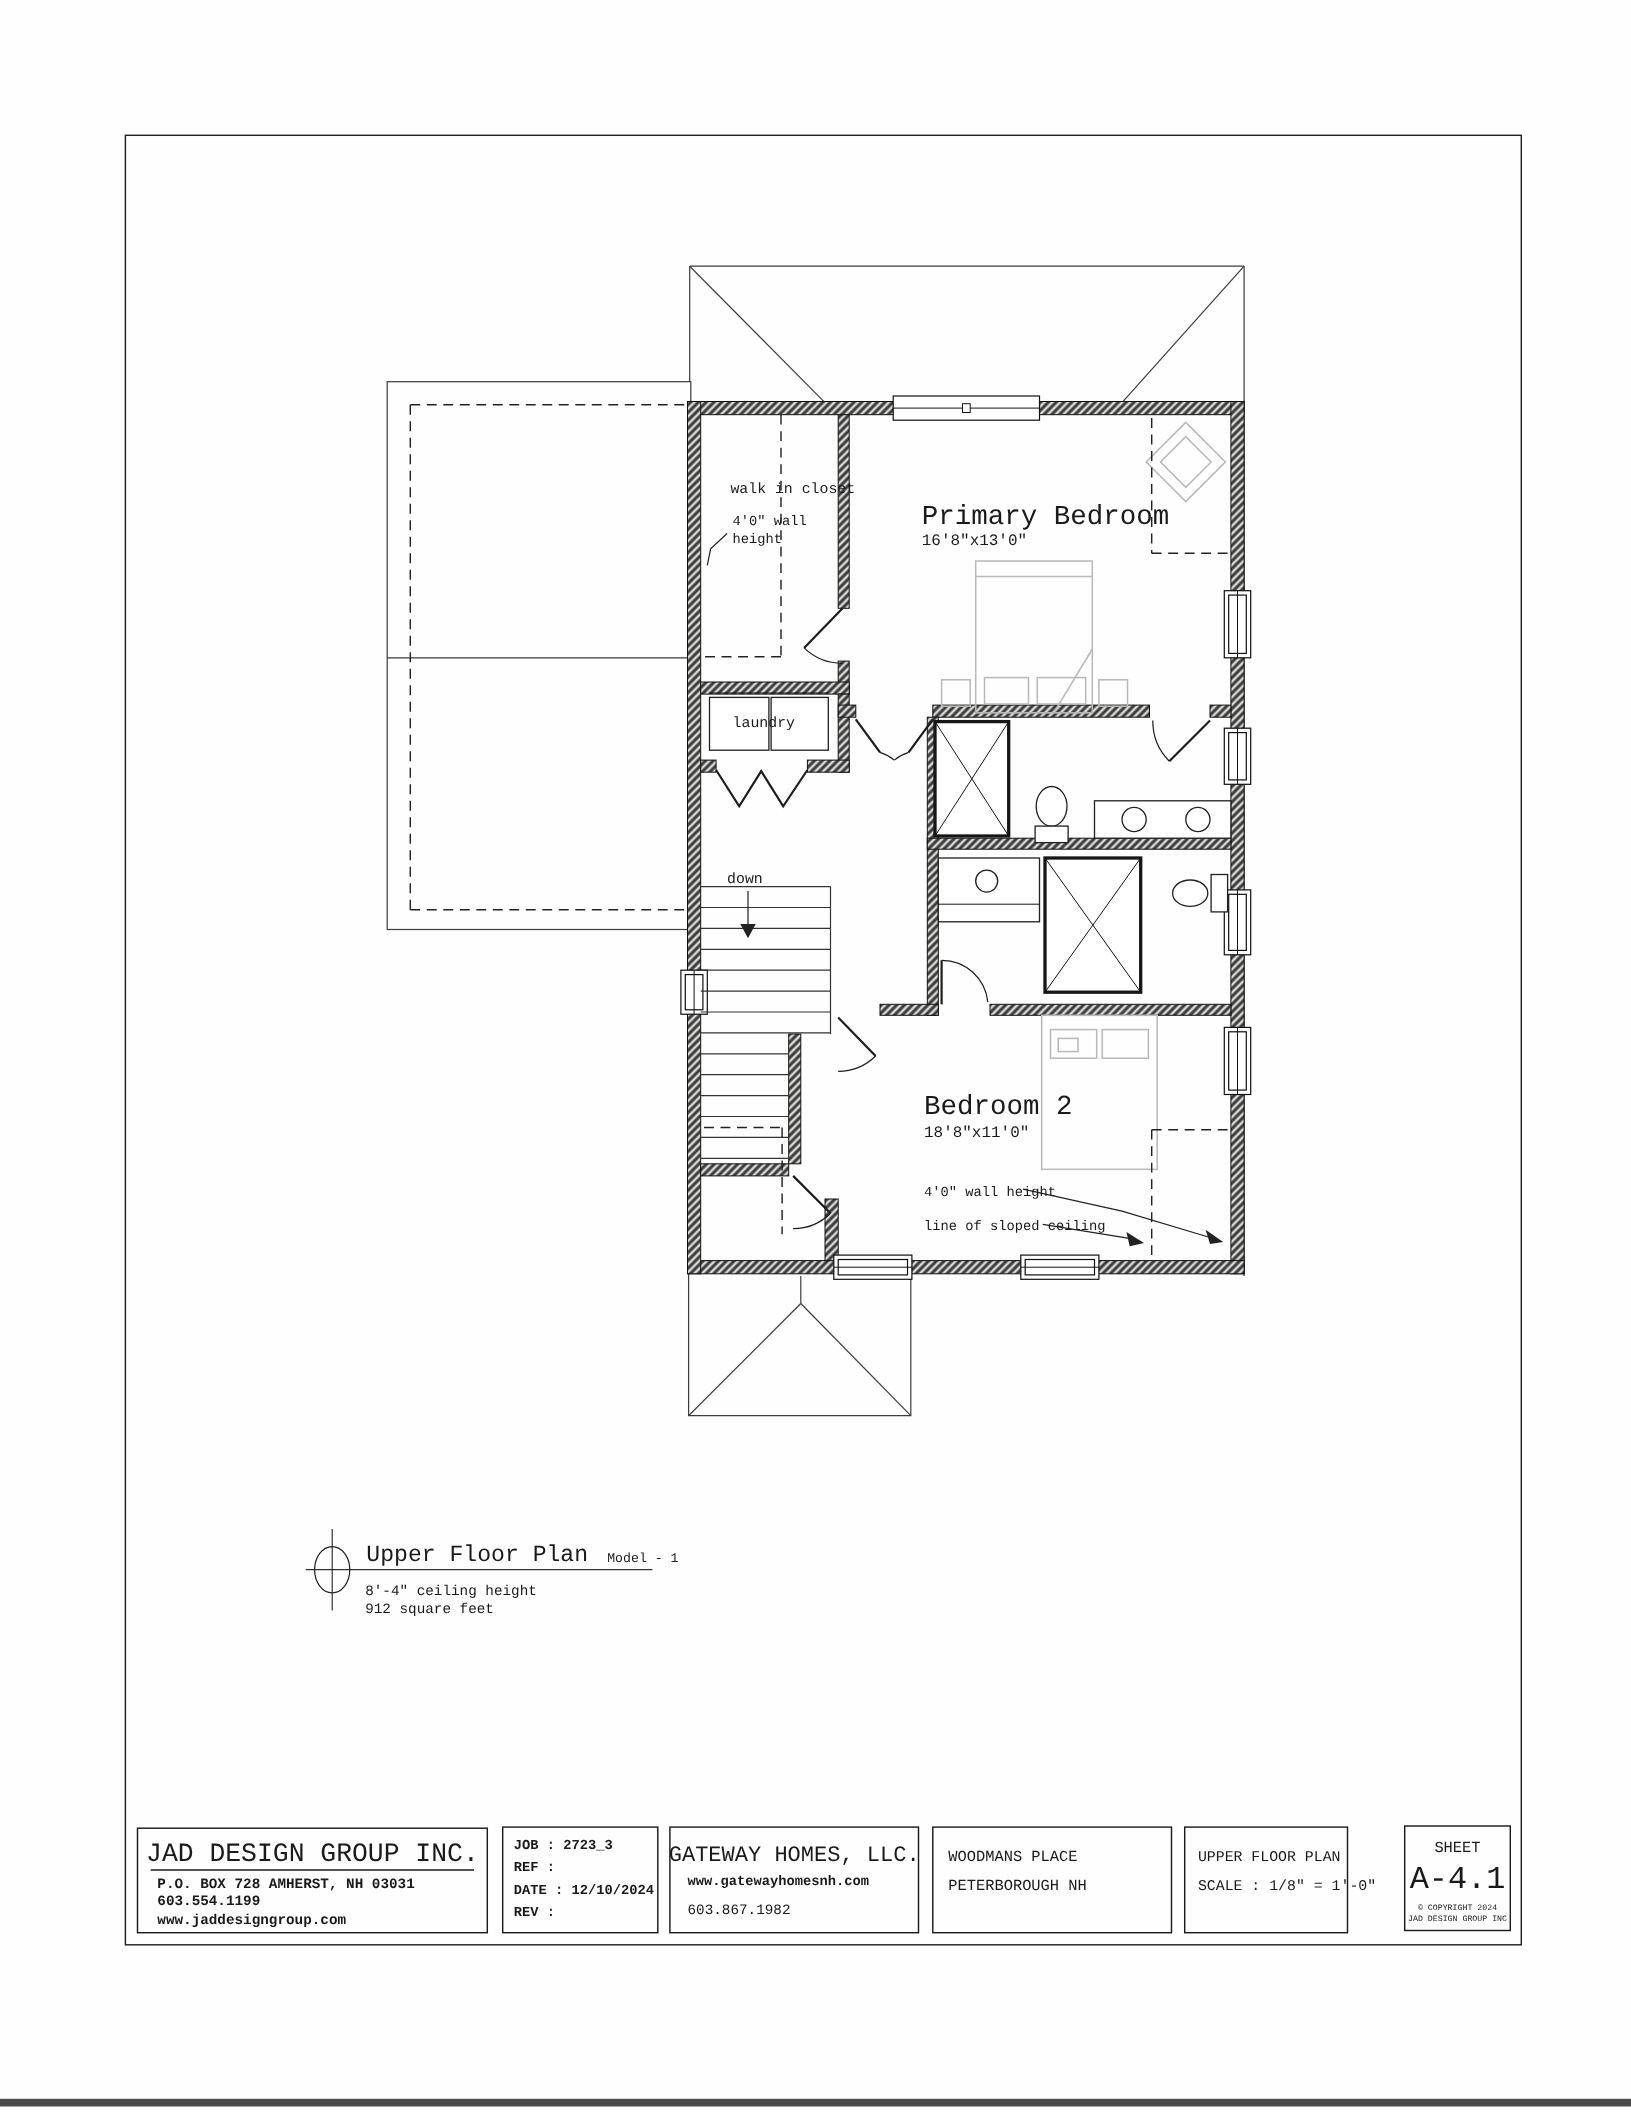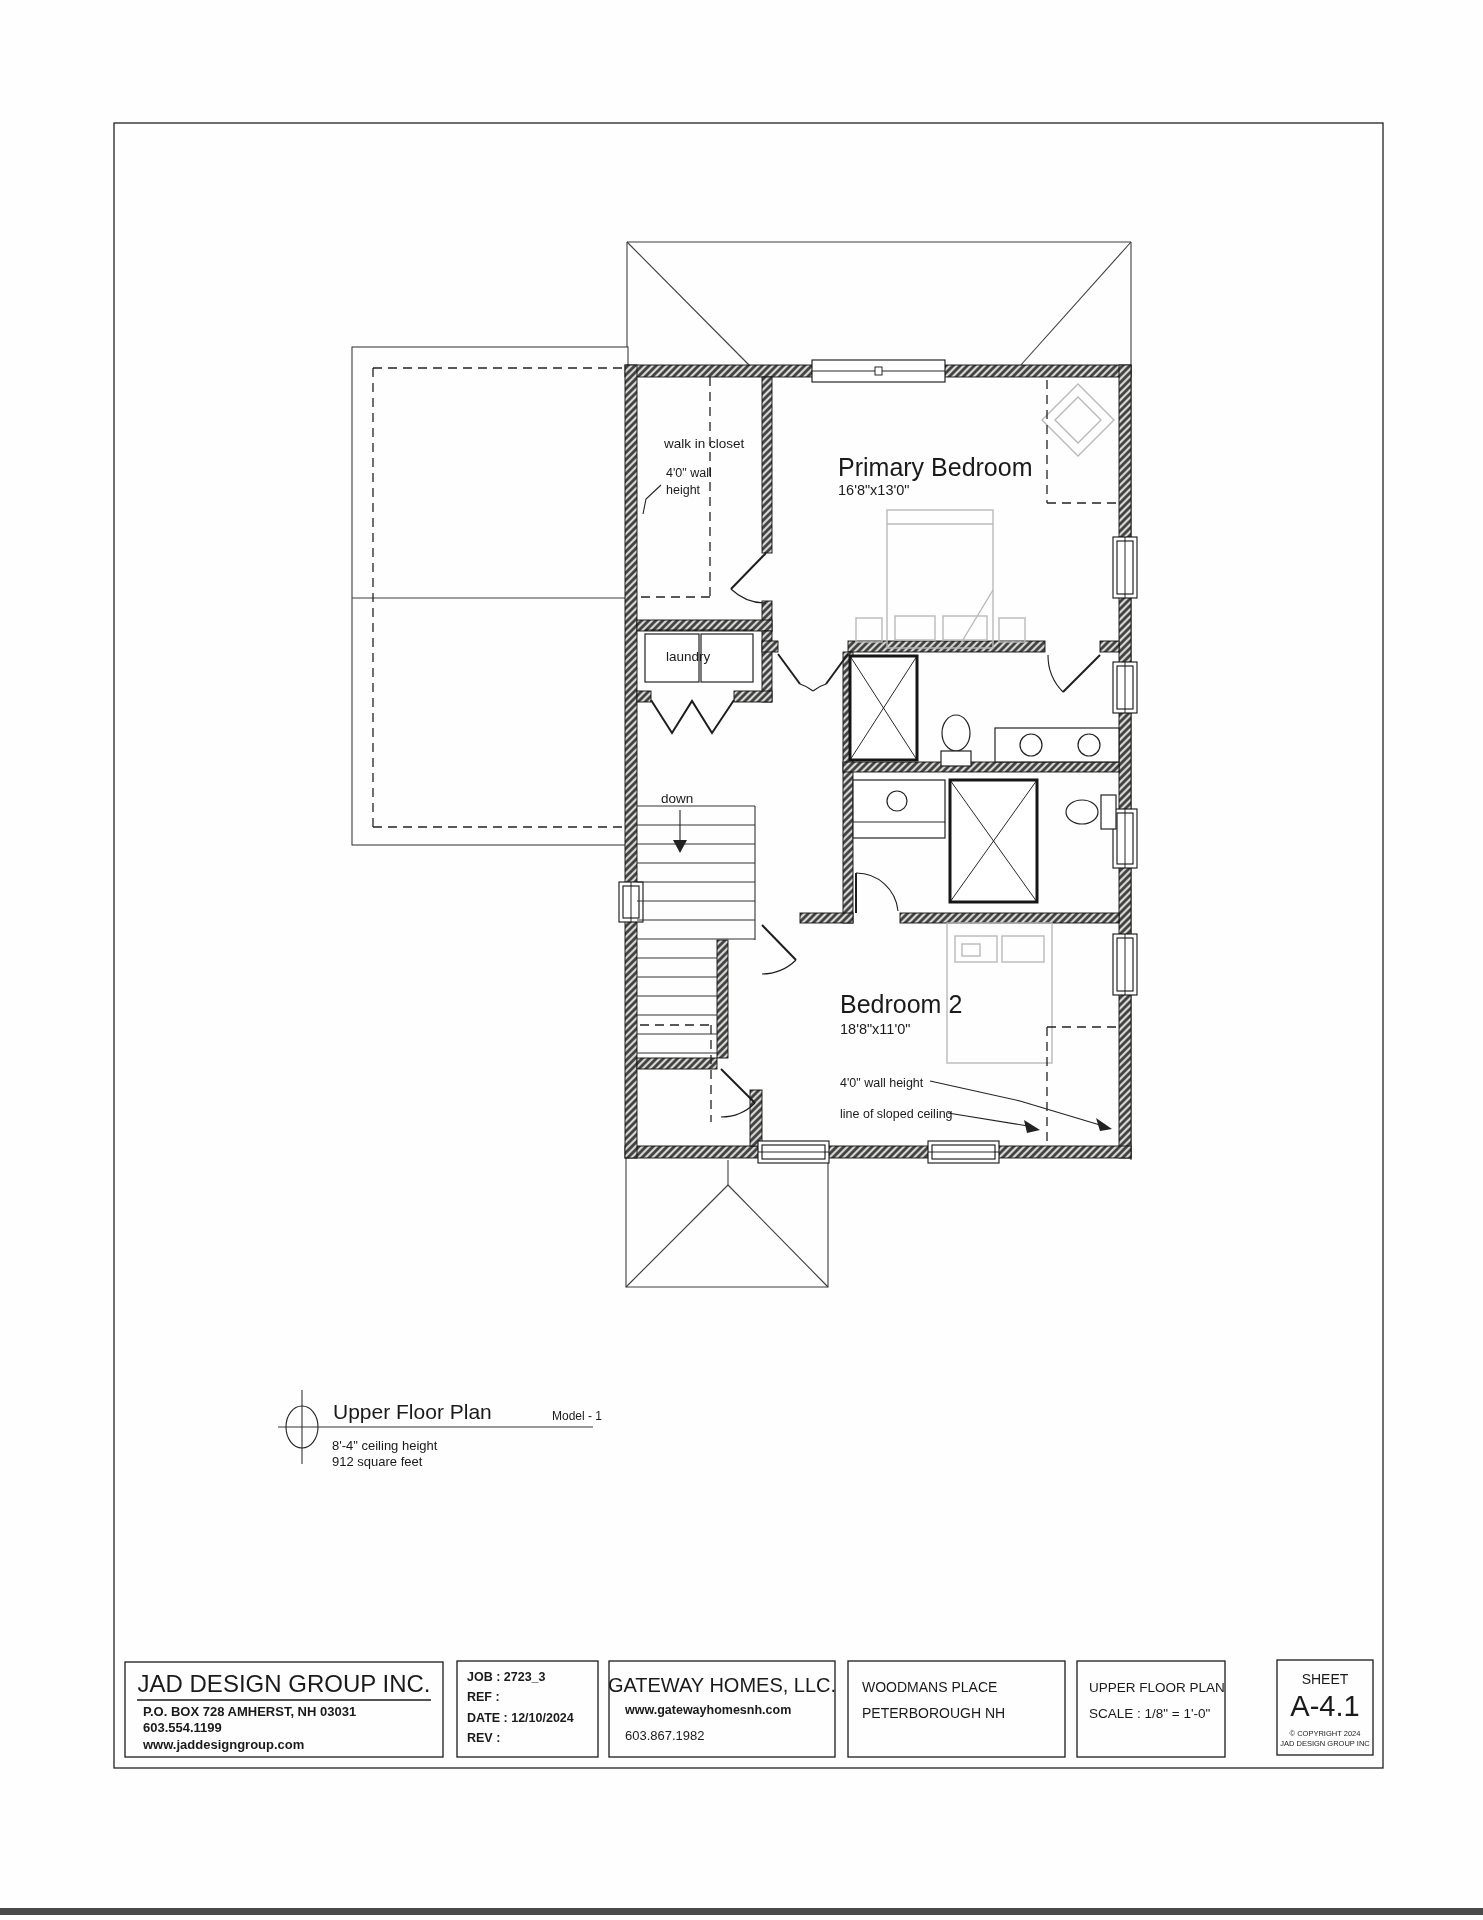--- a/index.html
+++ b/index.html
@@ -1,17 +1,17 @@
 <!DOCTYPE html>
 <html><head>
 <meta charset="utf-8">
 <style>
   html,body{margin:0;padding:0;background:#ffffff;}
   #sheet{position:relative;width:1483px;height:1920px;background:#fefefe;overflow:hidden;
-         font-family:Liberation Sans, sans-serif;}
+         font-family:Liberation Mono, monospace;}
   svg{position:absolute;left:0;top:0;}
   text{fill:#1a1a1a;}
   .thin{stroke:#3d3d3d;stroke-width:1.1;fill:none;}
   .wall{fill:url(#hatch);stroke:#111;stroke-width:0.9;}
   .door{stroke:#1d1d1d;stroke-width:2;fill:none;}
   .arc{stroke:#1d1d1d;stroke-width:1.1;fill:none;}
   .fix{stroke:#222;stroke-width:1.2;fill:#fff;}
   .fixthick{stroke:#161616;stroke-width:3;fill:#fff;}
   .furn{stroke:#b9b9b9;stroke-width:1.4;fill:none;}
   .dash{stroke:#222;stroke-width:1.3;fill:none;stroke-dasharray:9 6;}

